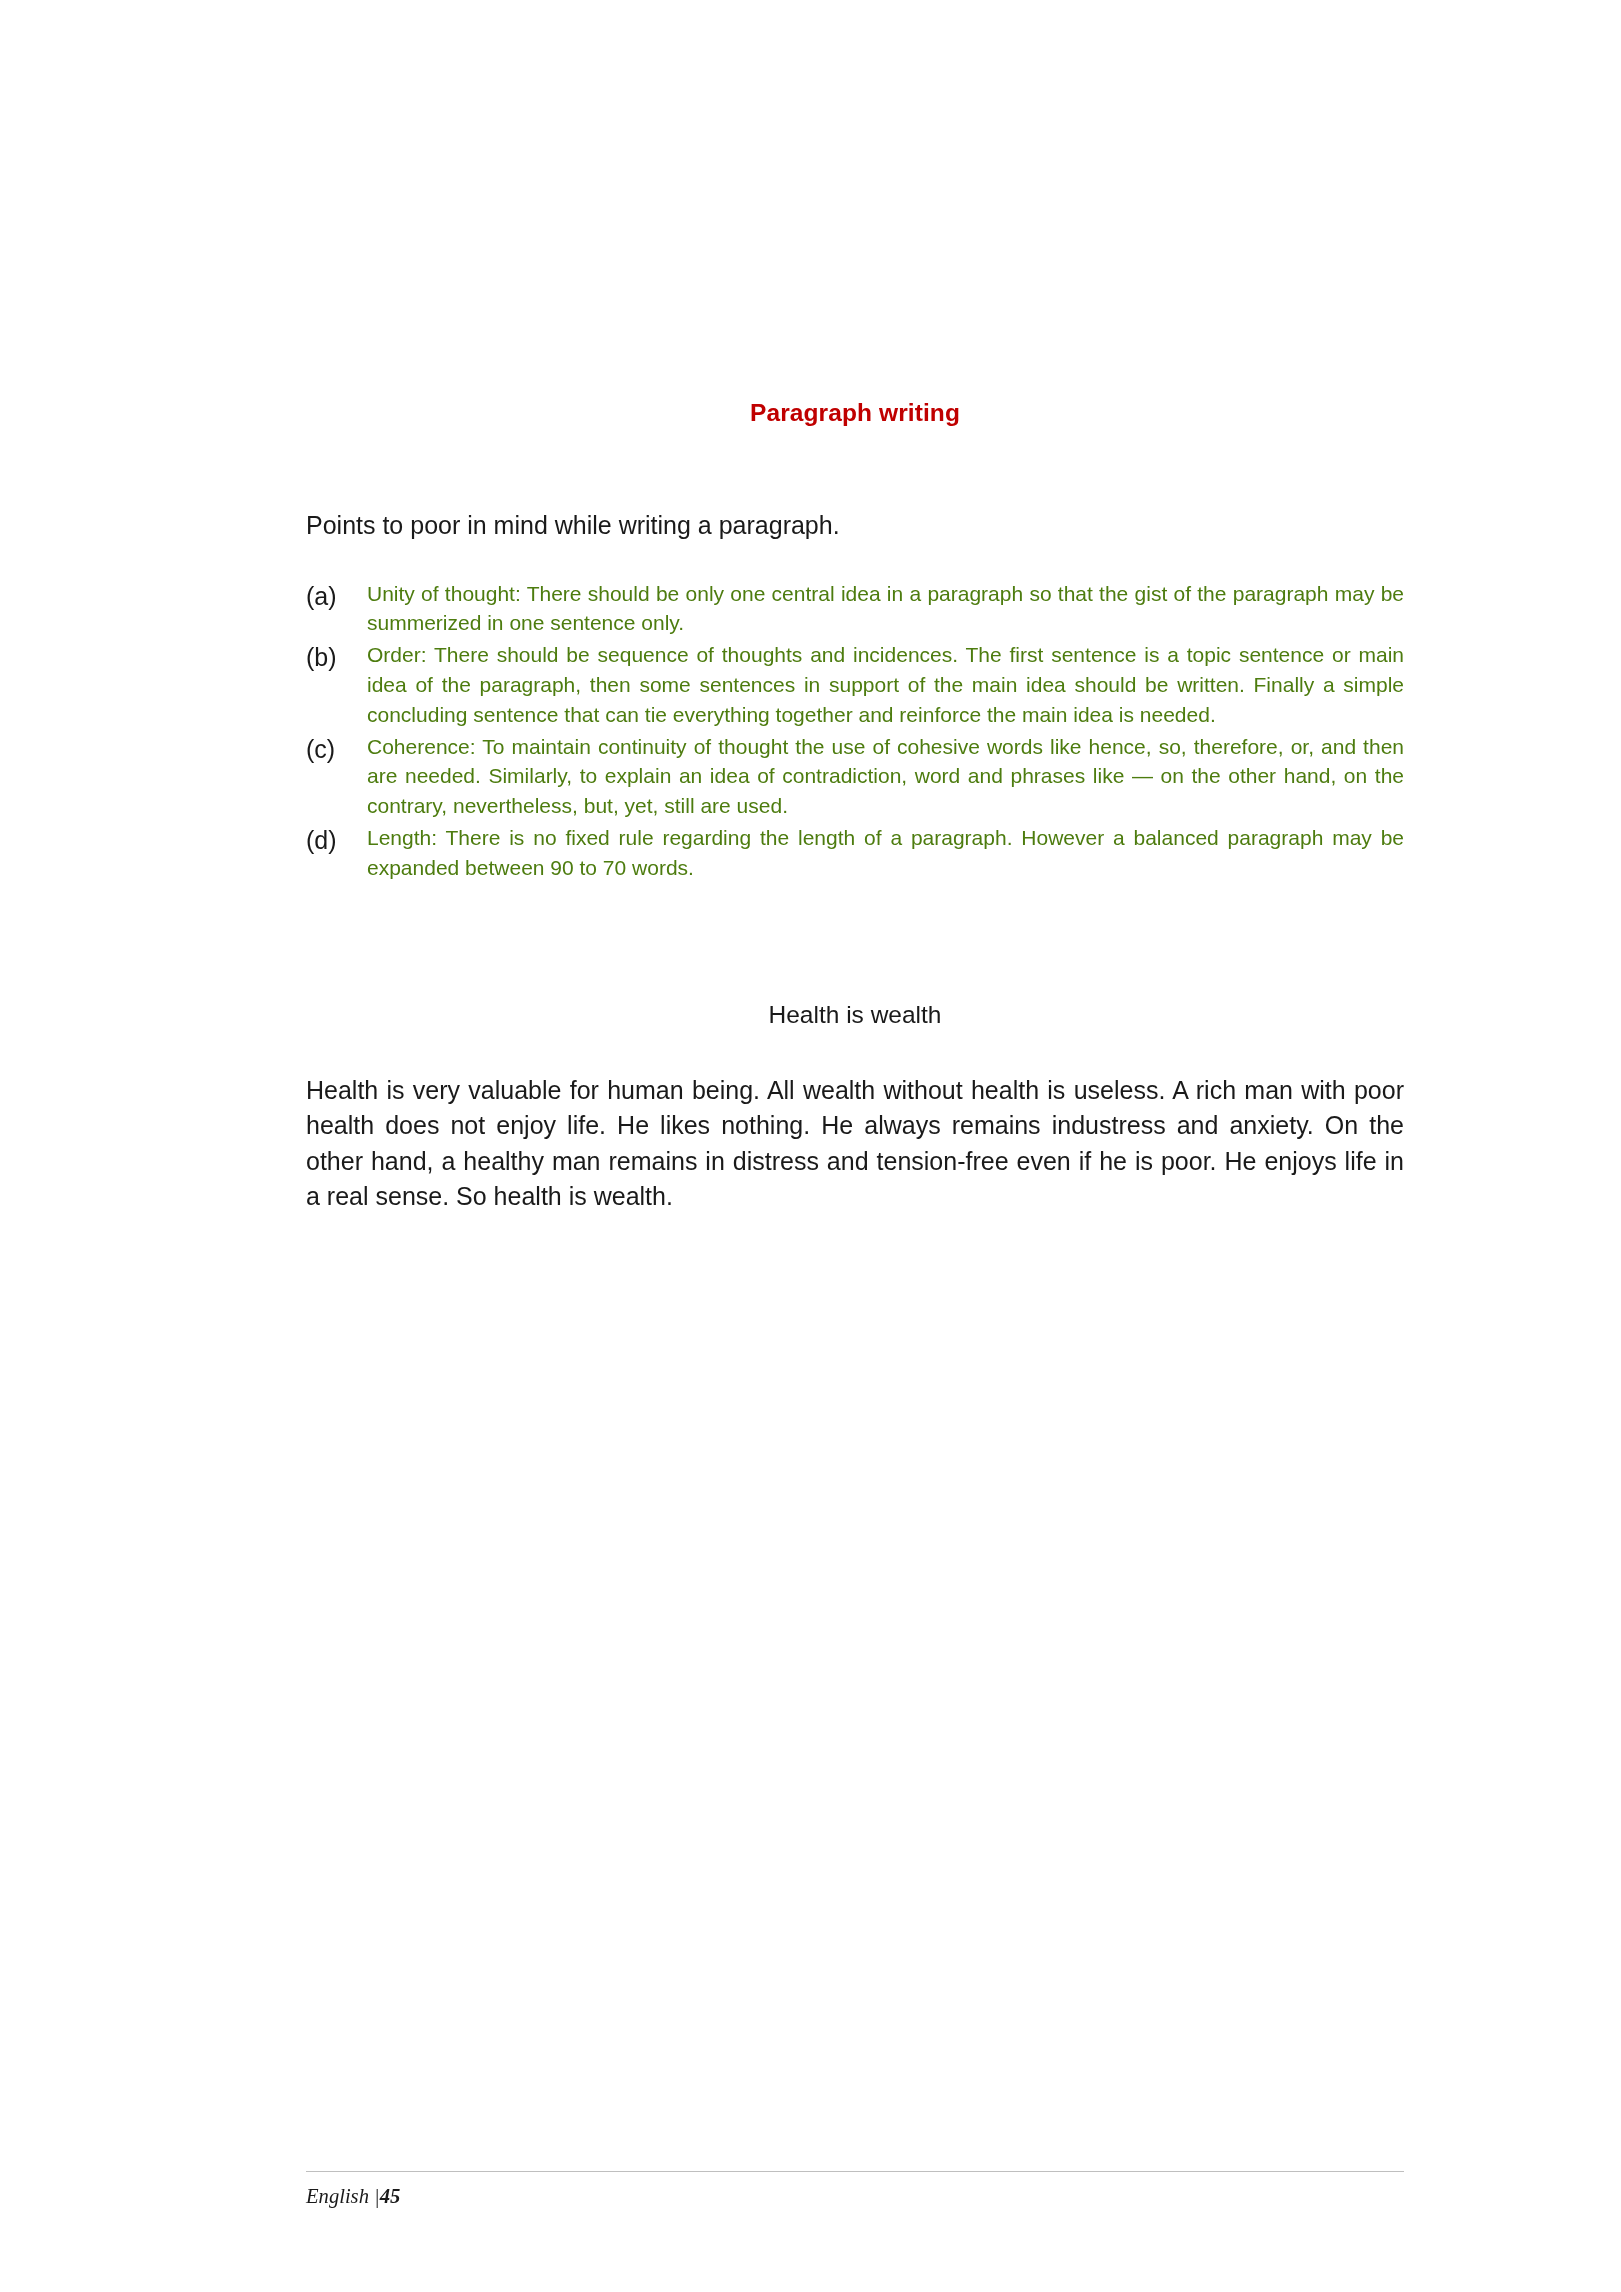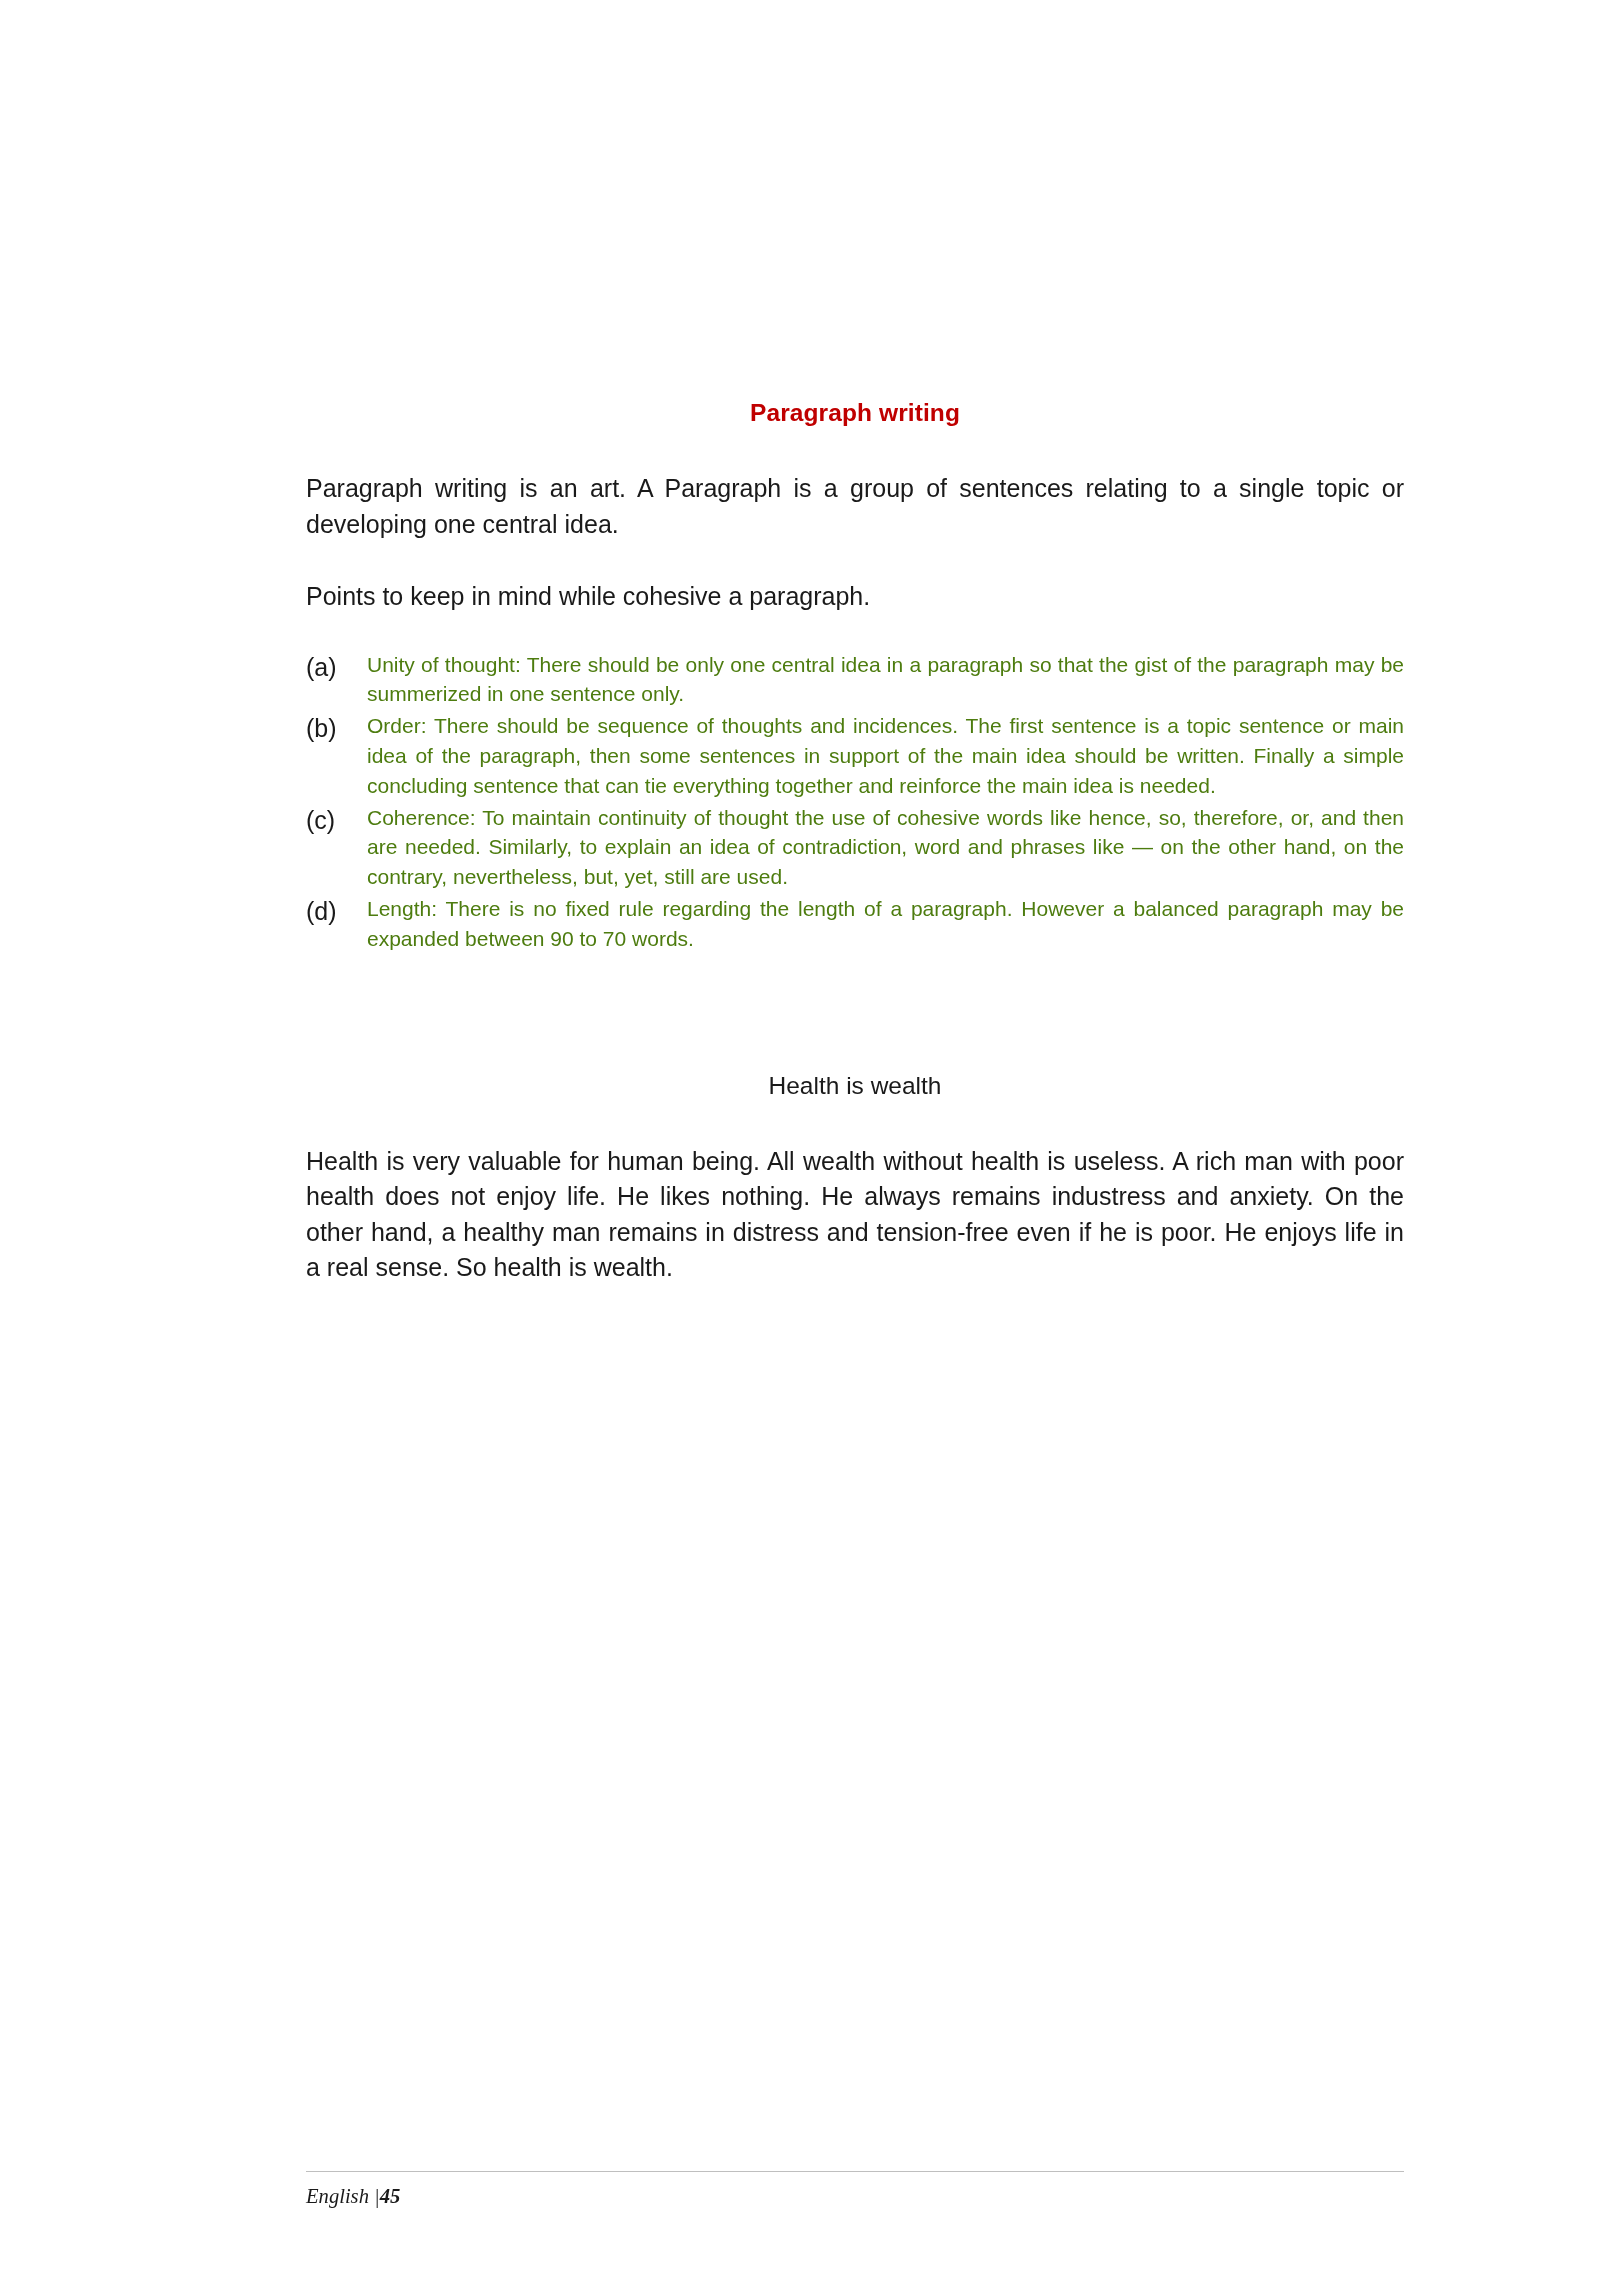--- a/index.html
+++ b/index.html
@@ -105,25 +105,24 @@
 <body>
 
 <div class="page">
 
   <div class="content">
 
     <h1 class="doc-title">Paragraph writing</h1>
 
     <div class="gap-1"></div>
 
-    <p class="body-text">Paragraph writing is an art. A Paragraph is a group of sentences relating to a single topic or developing one central idea.</p>
 
     <div class="gap-2"></div>
 
-    <p class="body-text">Points to keep in mind while cohesive a paragraph.</p>
+    <p class="body-text">Points to poor in mind while writing a paragraph.</p>
 
     <div class="gap-3"></div>
 
     <ul class="list">
       <li>
         <span class="marker">(a)</span>
         <span class="item-text">Unity of thought: There should be only one central idea in a paragraph so that the gist of the paragraph may be summerized in one sentence only.</span>
       </li>
       <li>
         <span class="marker">(b)</span>

